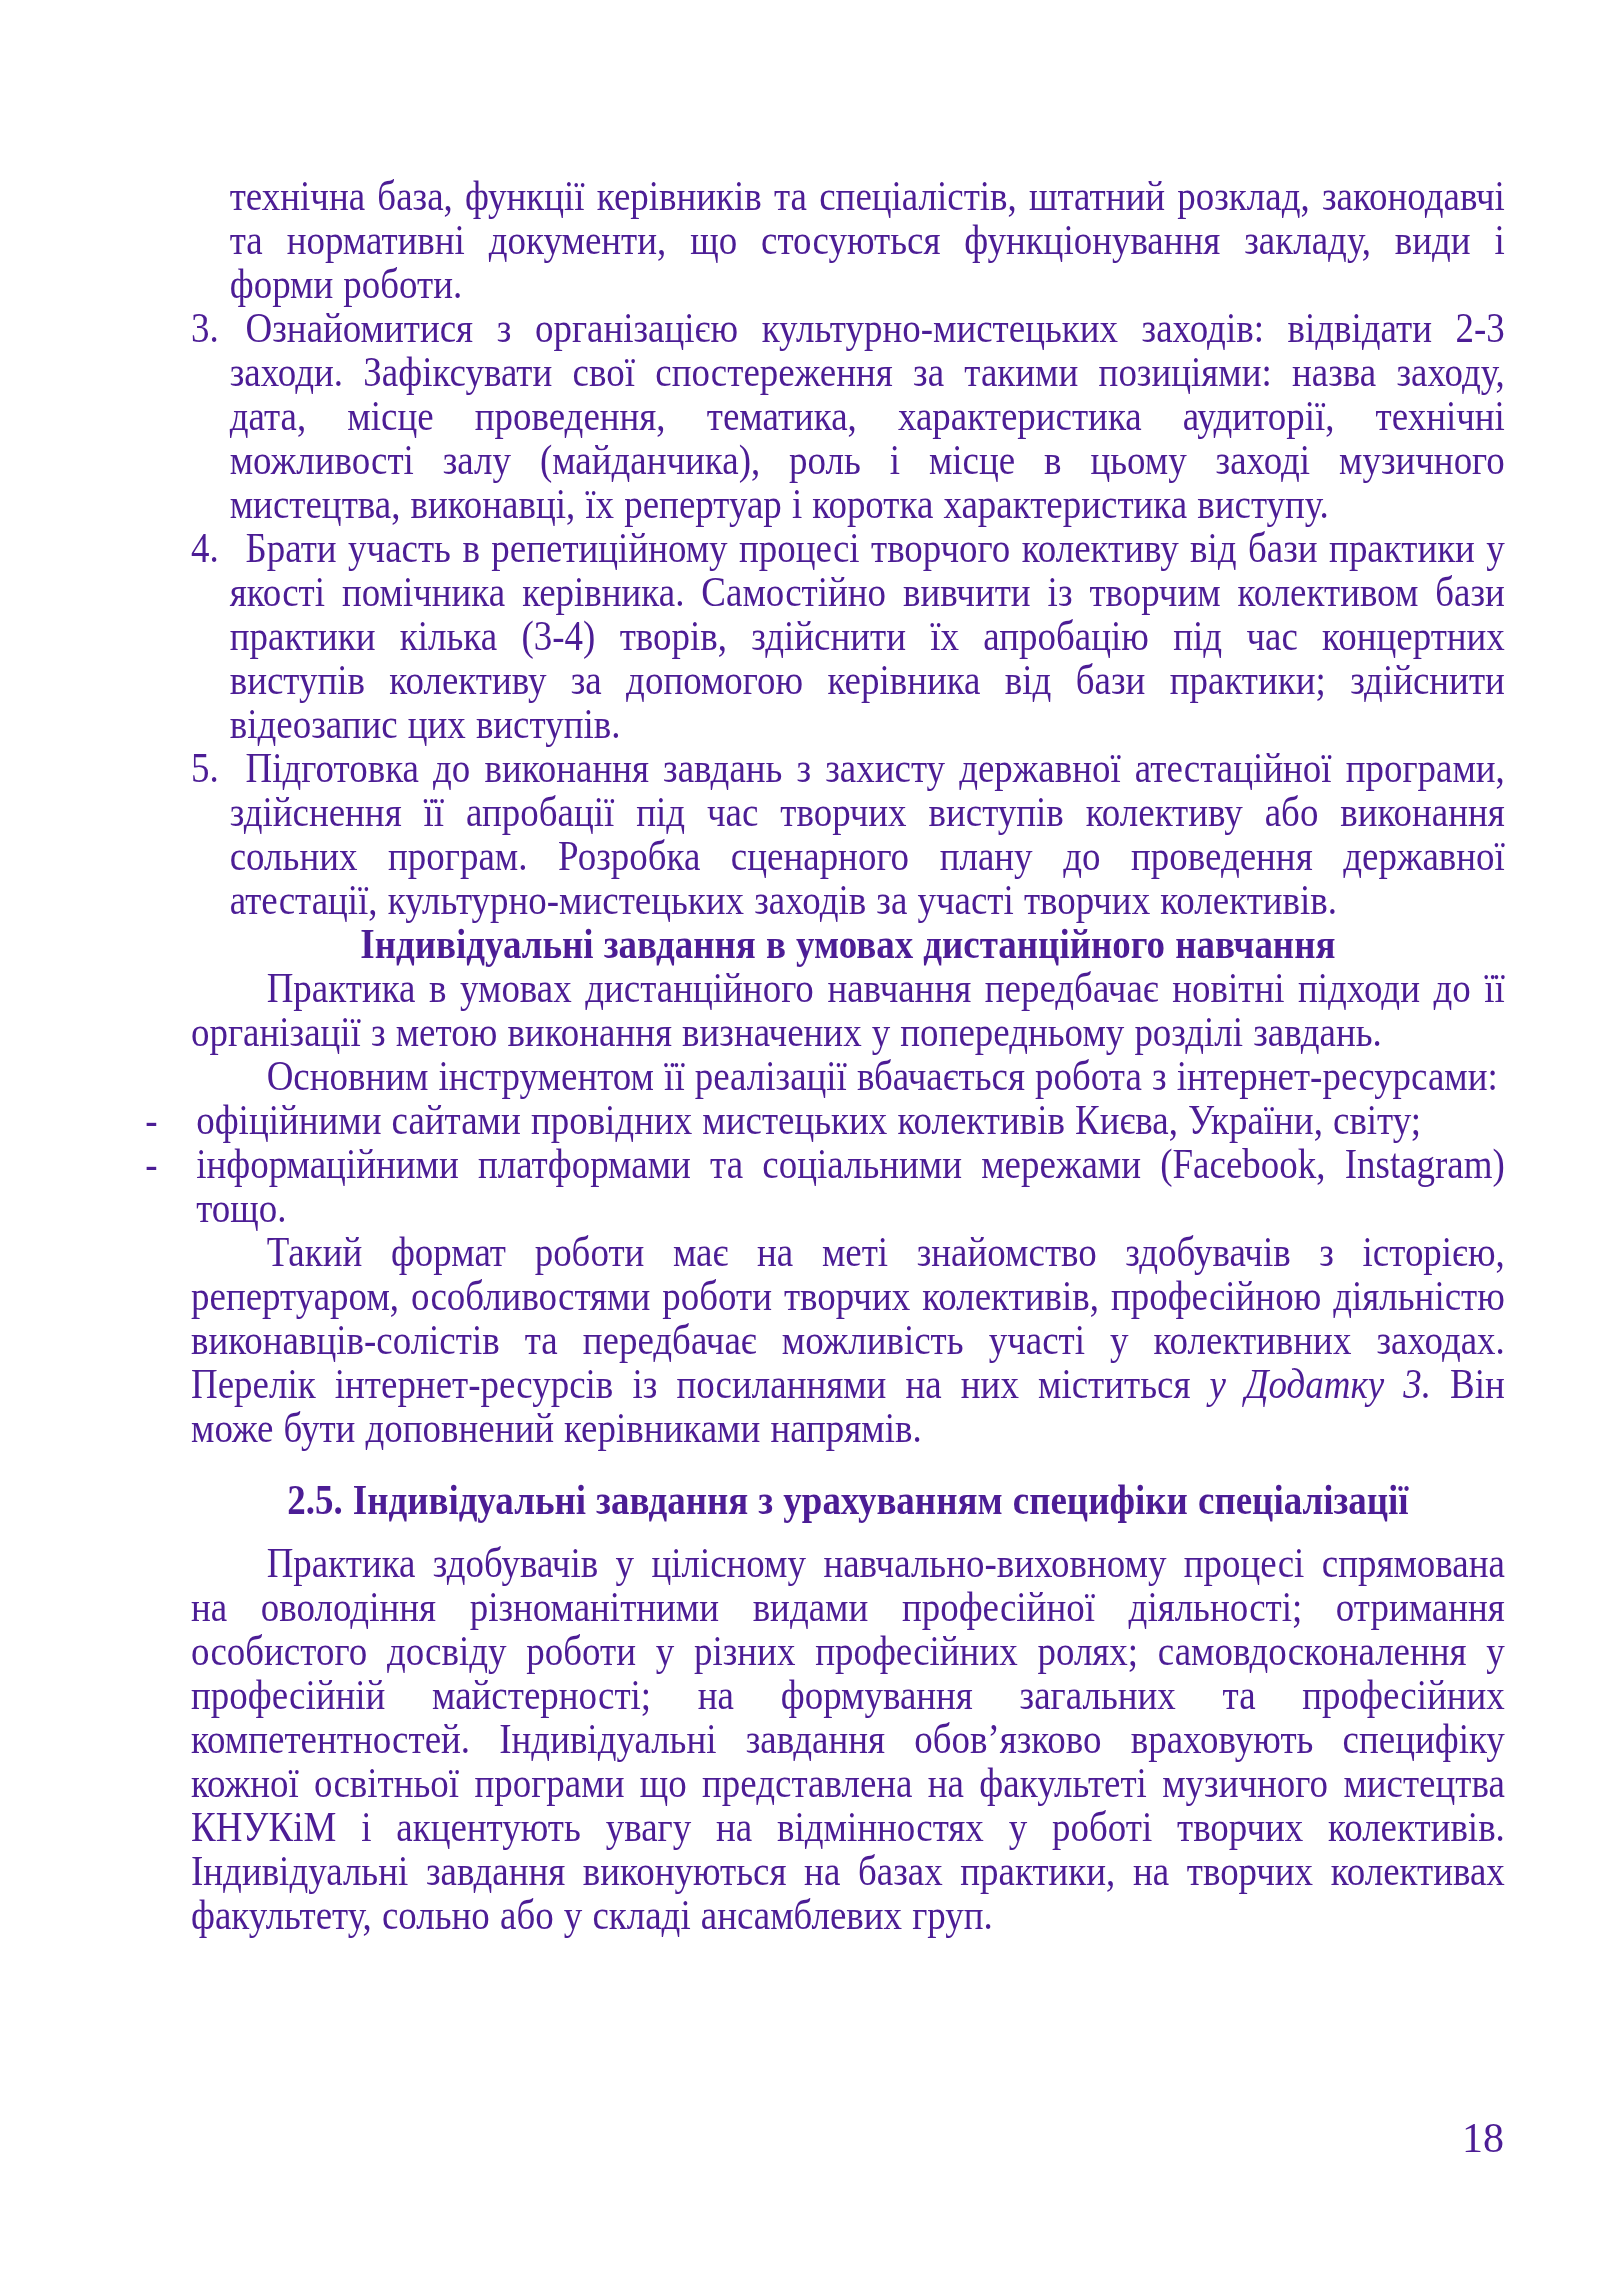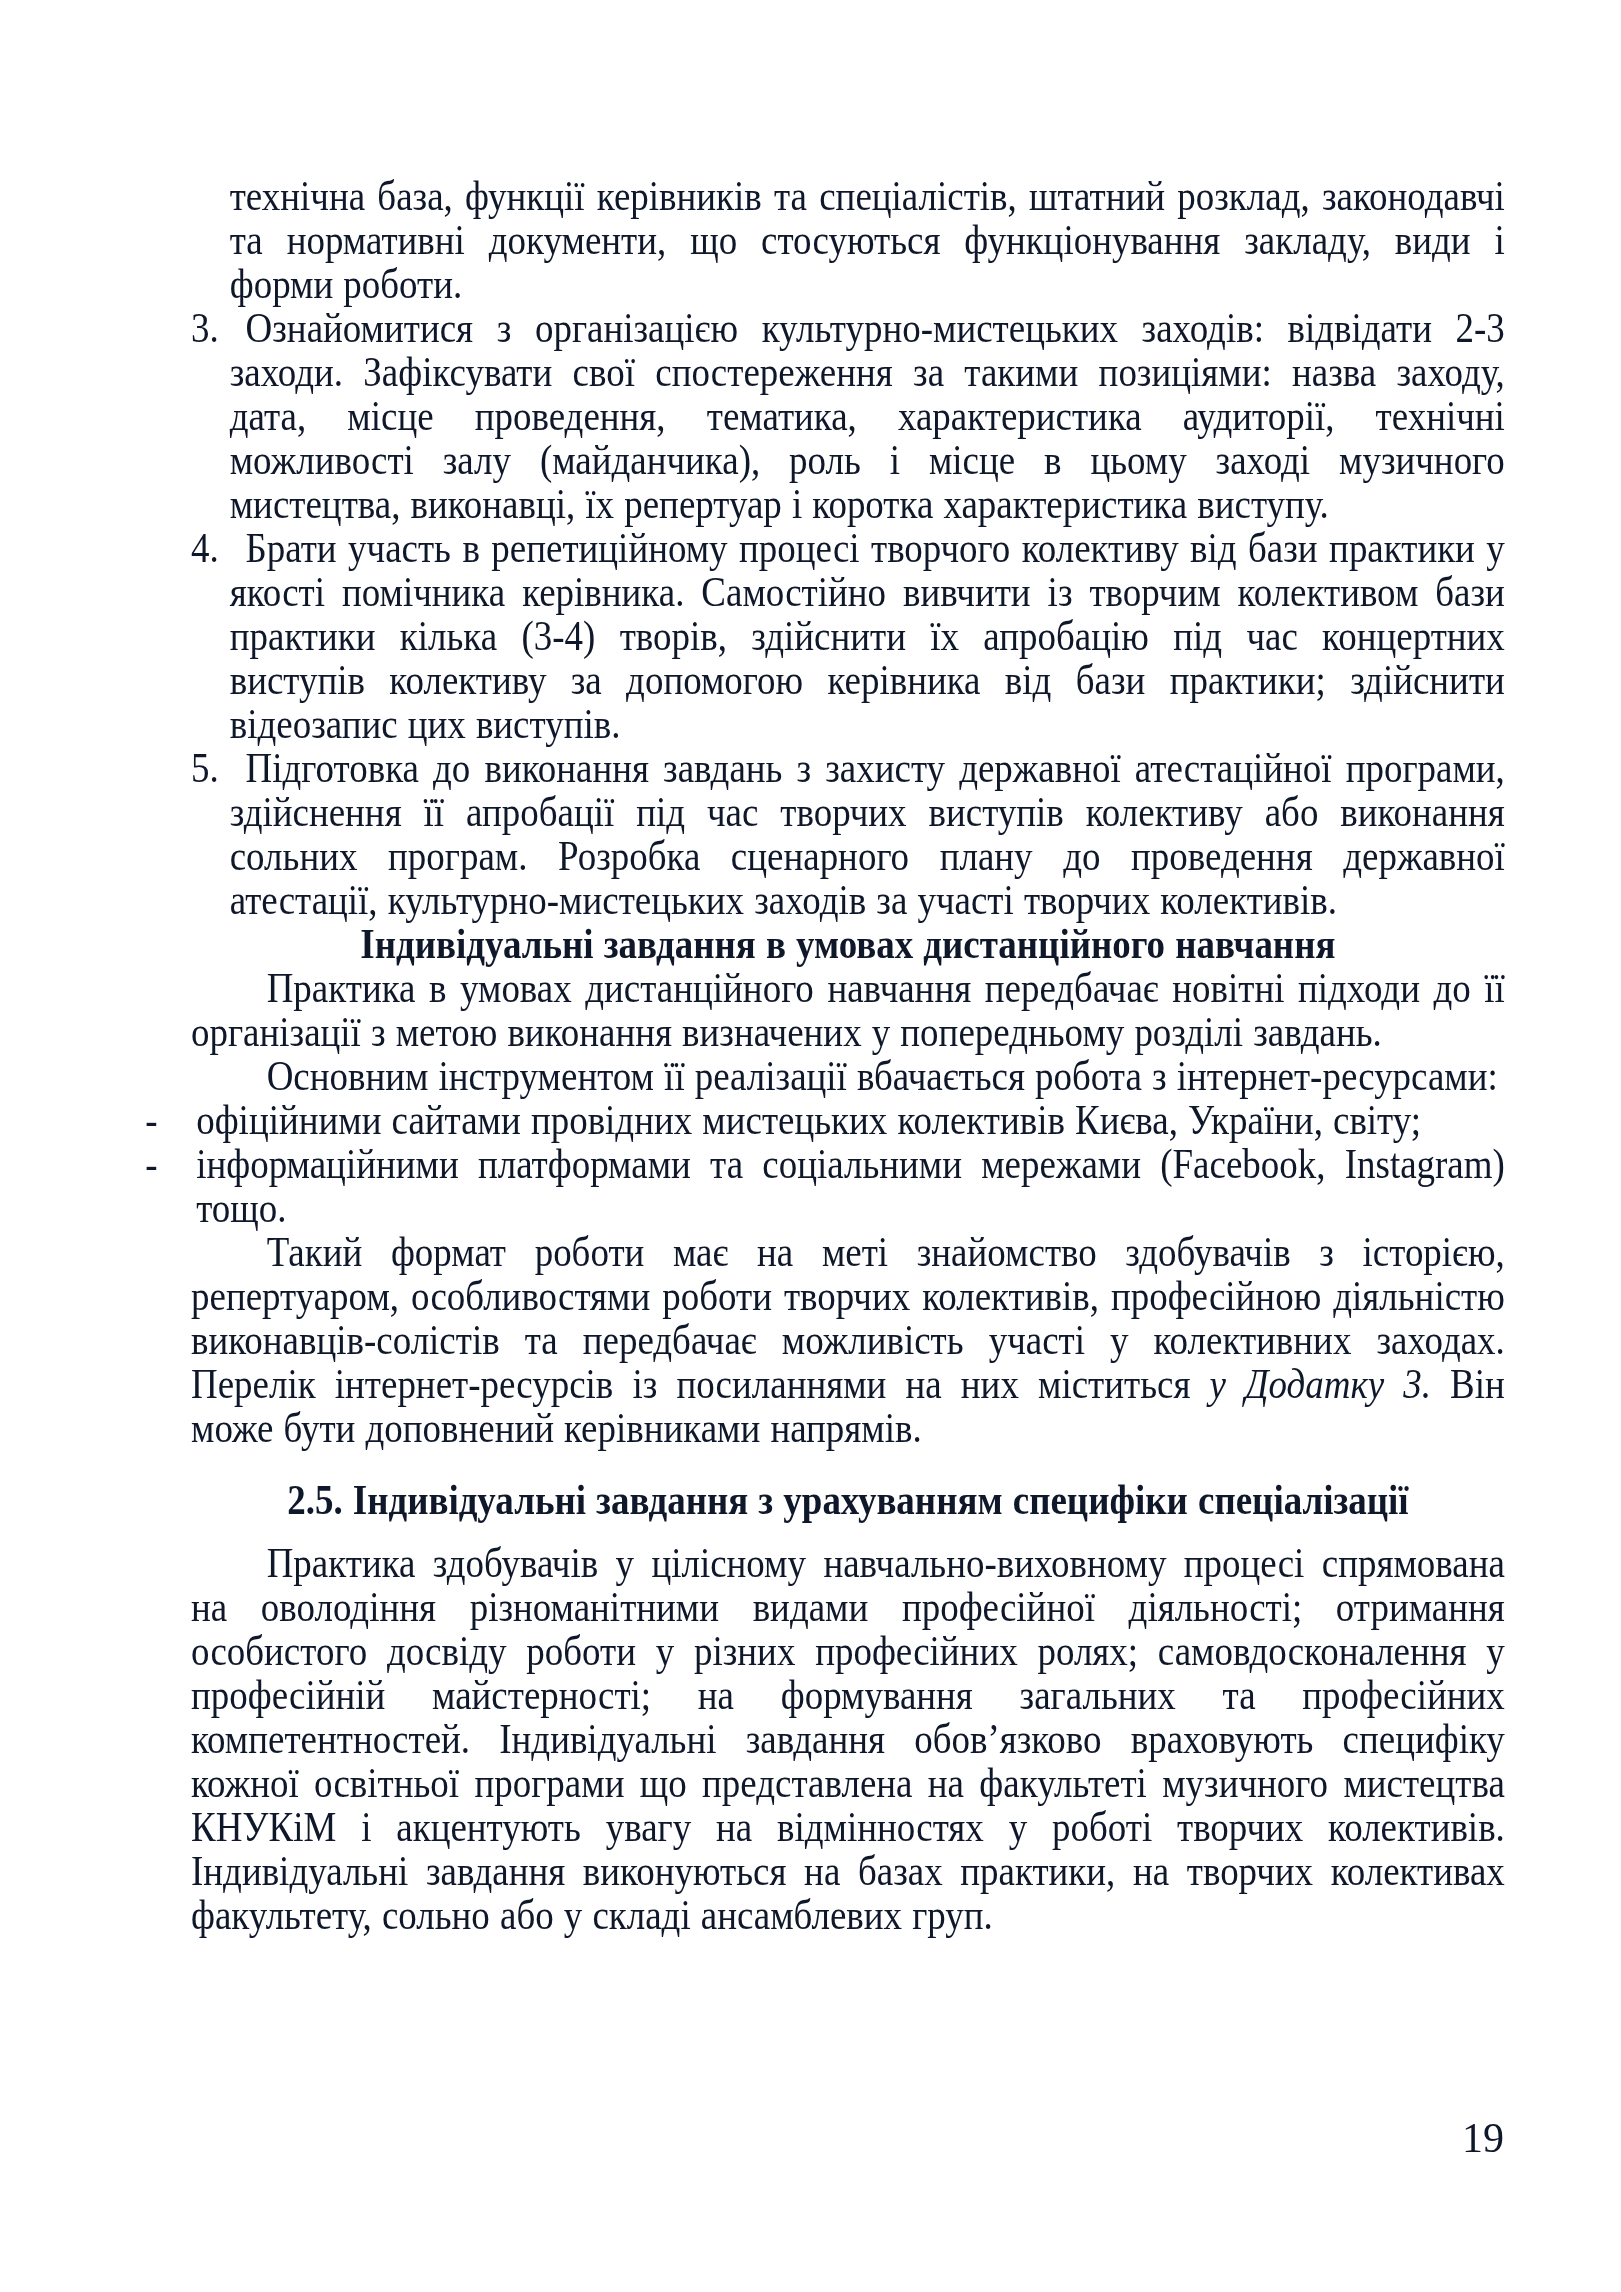--- a/index.html
+++ b/index.html
@@ -5,21 +5,21 @@
   html, body {
     margin: 0;
     padding: 0;
     background: #ffffff;
   }
   .page {
     position: relative;
     width: 1621px;
     height: 2293px;
     background: #ffffff;
-    color: #0f172a;
+    color: #4c1d95;
     font-family: "Liberation Serif", "DejaVu Serif", serif;
     overflow: hidden;
   }
   .textblock {
     position: absolute;
     left: 191px;
     top: 174px;
     width: 1493px;           
     transform: scaleX(0.88); 
     transform-origin: 0 0;
@@ -60,15 +60,15 @@
       <div class="item-num"><span class="num">5.</span><span>Підготовка до виконання завдань з захисту державної атестаційної програми, здійснення її апробації під час творчих виступів колективу або виконання сольних програм. Розробка сценарного плану до проведення державної атестації, культурно-мистецьких заходів за участі творчих колективів.</span></div>
       <div class="heading"><span>Індивідуальні завдання в умовах дистанційного навчання</span></div>
       <div class="para"><span>Практика в умовах дистанційного навчання передбачає новітні підходи до її організації з метою виконання визначених у попередньому розділі завдань.</span></div>
       <div class="para"><span>Основним інструментом її реалізації вбачається робота з інтернет-ресурсами:</span></div>
       <div class="item-dash"><span class="dashb">-</span><span>офіційними сайтами провідних мистецьких колективів Києва, України, світу;</span></div>
       <div class="item-dash"><span class="dashb">-</span><span>інформаційними платформами та соціальними мережами (Facebook, Instagram) тощо.</span></div>
       <div class="para"><span>Такий формат роботи має на меті знайомство здобувачів з історією, репертуаром, особливостями роботи творчих колективів, професійною діяльністю виконавців-солістів та передбачає можливість участі у колективних заходах. Перелік інтернет-ресурсів із посиланнями на них міститься </span><span class="it">у Додатку 3.</span><span> Він може бути доповнений  керівниками напрямів.</span></div>
       <div class="heading spaced"><span>2.5. Індивідуальні завдання з урахуванням специфіки спеціалізації</span></div>
       <div class="para"><span>Практика здобувачів у цілісному навчально-виховному процесі спрямована на оволодіння різноманітними видами професійної діяльності; отримання особистого досвіду роботи у різних професійних ролях; самовдосконалення у професійній майстерності; на формування загальних та професійних компетентностей. Індивідуальні завдання обов’язково враховують специфіку кожної освітньої програми що представлена на факультеті музичного мистецтва КНУКіМ і акцентують увагу на відмінностях у роботі творчих колективів. Індивідуальні завдання виконуються на базах практики, на творчих колективах факультету, сольно або у складі ансамблевих груп.</span></div>
     </div>
-  <div class="page-number">19</div>
+  <div class="page-number">18</div>
 </div>
 
 
 </body></html>

